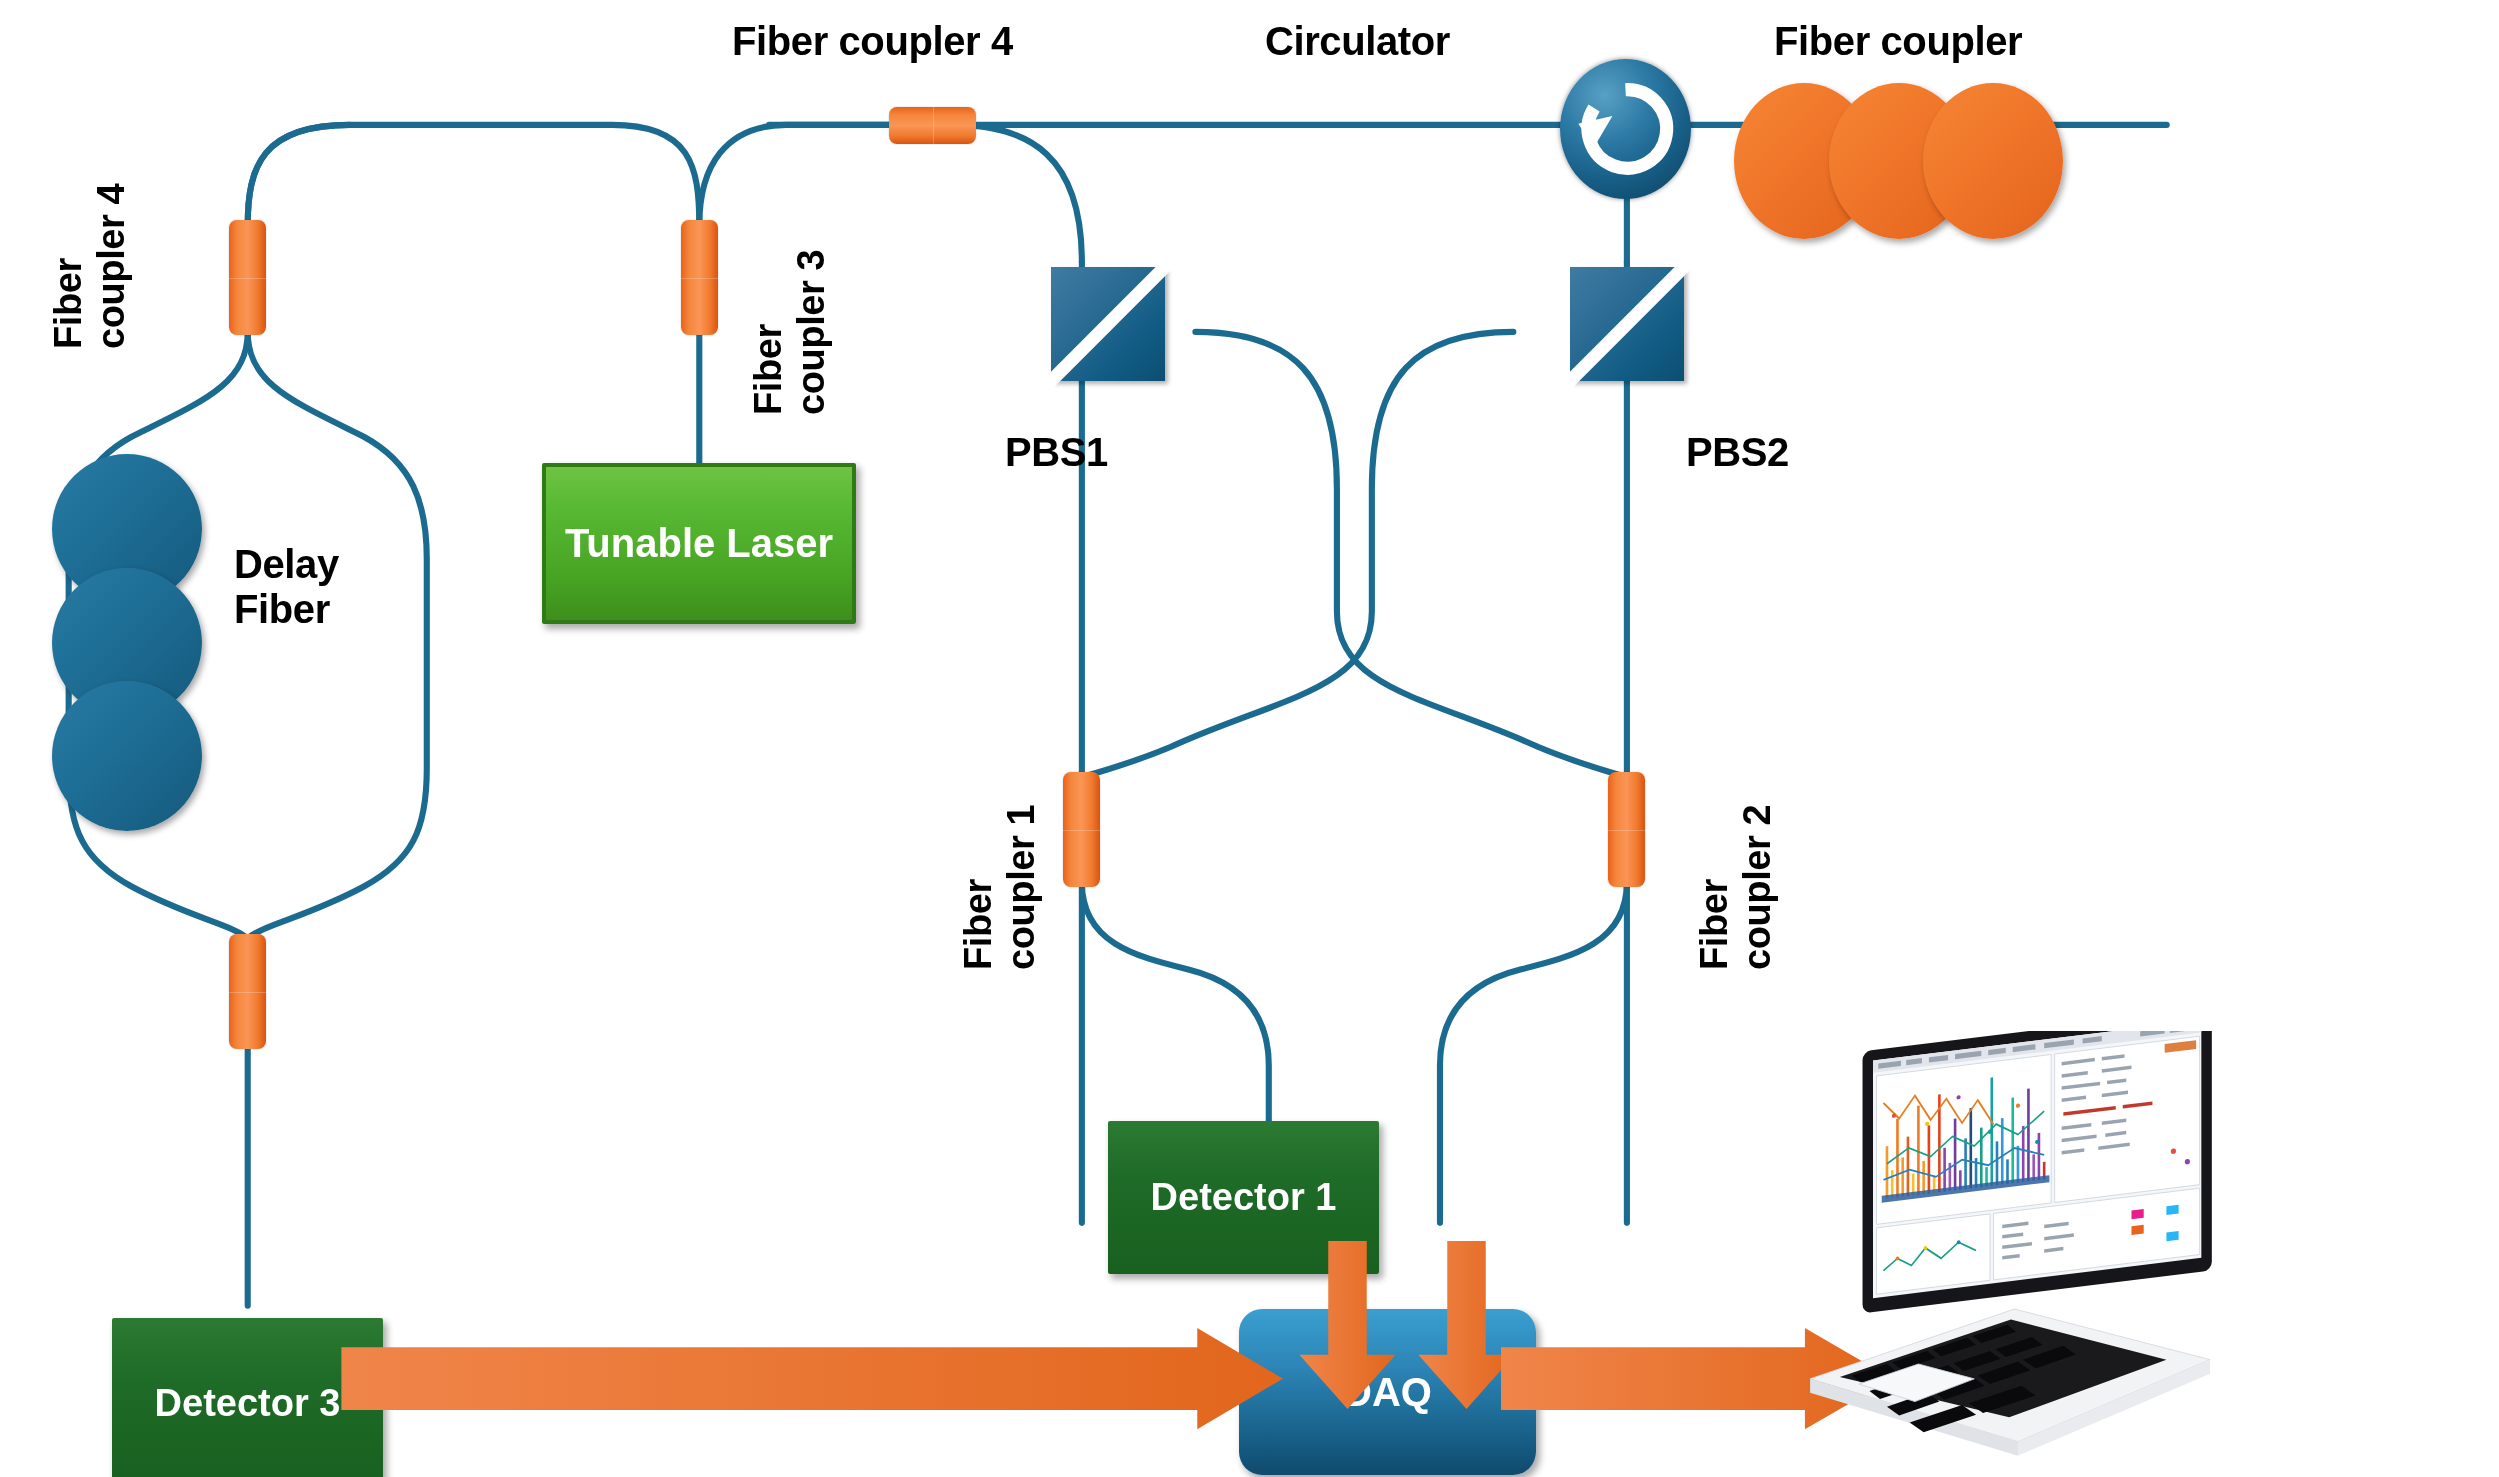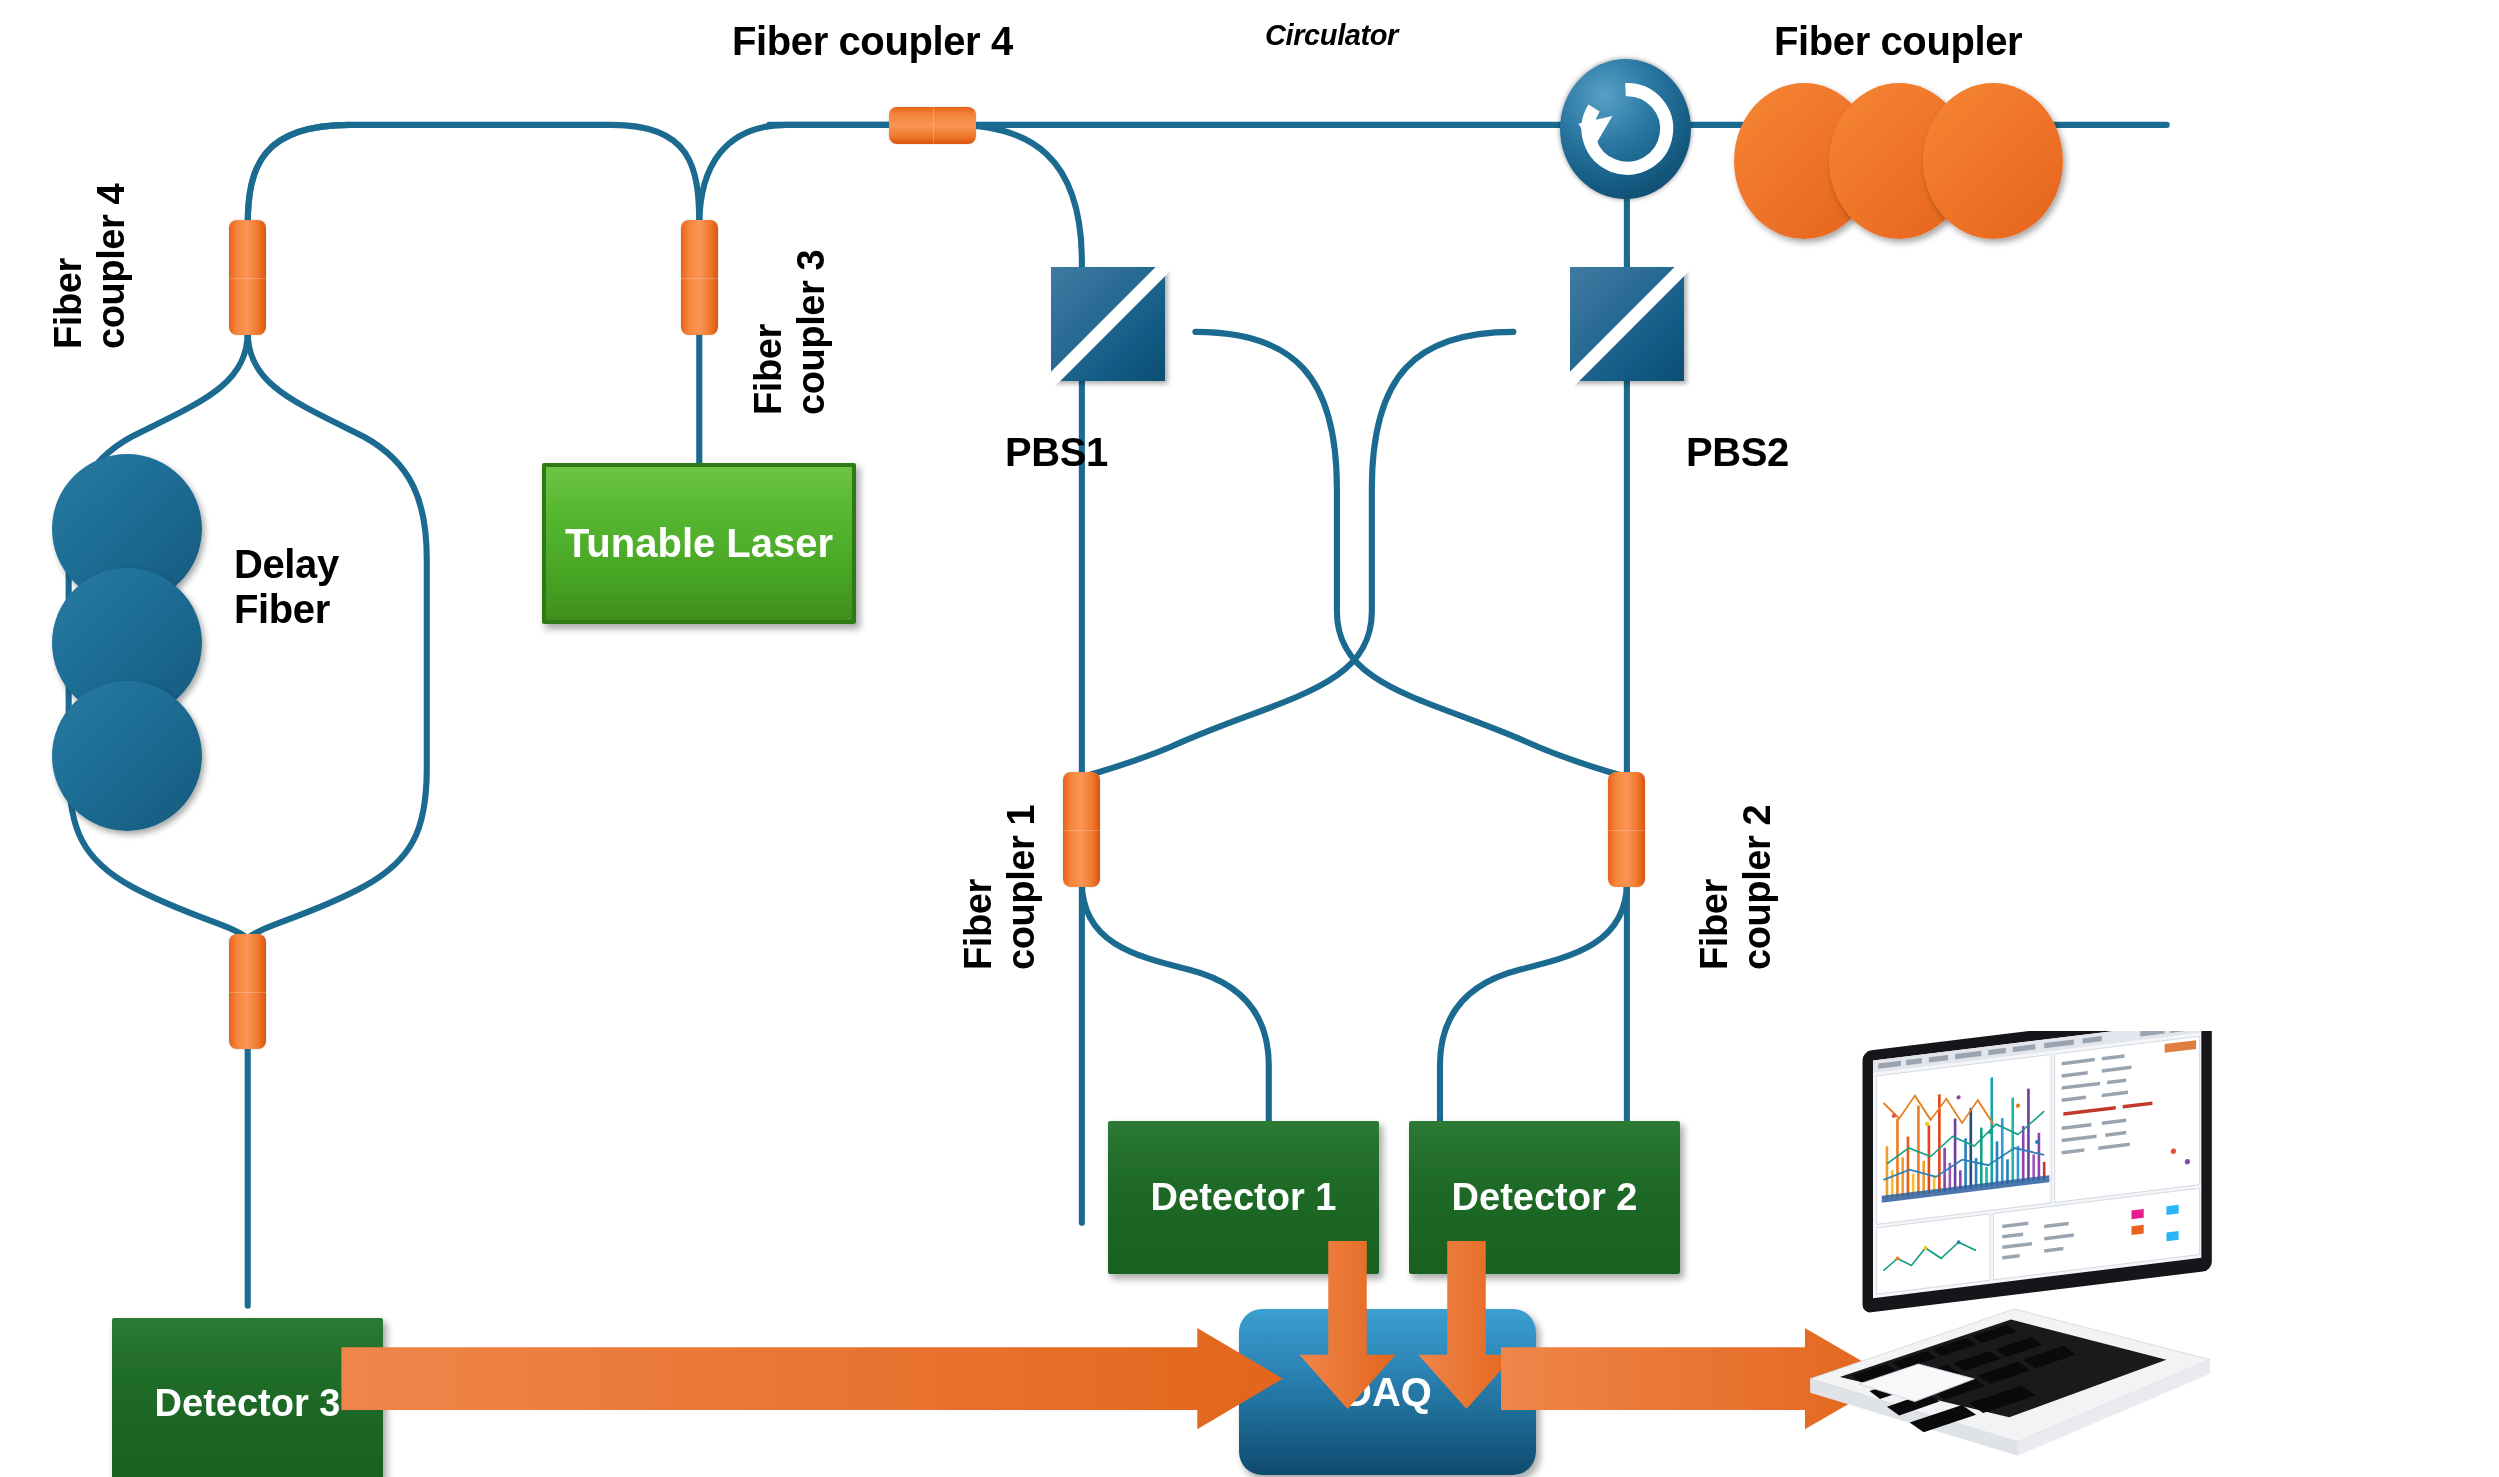--- a/index.html
+++ b/index.html
@@ -160,21 +160,20 @@
 
   <div class="blob blue" style="left:52px;top:454px;width:150px;height:150px;"></div>
   <div class="blob blue" style="left:52px;top:568px;width:150px;height:150px;"></div>
   <div class="blob blue" style="left:52px;top:681px;width:150px;height:150px;"></div>
 
   <div class="box laser" style="left:542px;top:463px;width:306px;height:153px;font-size:40px;">Tunable
 Laser</div>
 
   <div class="box detector" style="left:1108px;top:1121px;width:271px;height:153px;font-size:38px;">Detector 1</div>
 
-  <div class="box detector" style="left:1409px;top:1121px;width:271px;height:153px;font-size:38px;">Detector 2</div>
 
   <div class="box detector" style="left:112px;top:1318px;width:271px;height:170px;font-size:38px;">Detector 3</div>
 
   <div class="box daq" style="left:1239px;top:1309px;width:297px;height:166px;font-size:40px;">DAQ</div>
 
   <svg class="arrow" style="left:1295px;top:1241px;width:105px;height:175px;" viewBox="0 0 120 200">
     <defs>
       <linearGradient id="ogA" x1="0" y1="0" x2="1" y2="0">
         <stop offset="0" stop-color="#f0854a"></stop>
           <stop offset="1" stop-color="#e2661c"></stop>
@@ -351,21 +350,21 @@
   </svg>
 
   <div class="lbl rot" style="left:47px;top:349px;font-size:38px;">Fiber
 coupler 4</div>
 
   <div class="lbl" style="left:732px;top:19px;font-size:40px;">Fiber coupler 4</div>
 
   <div class="lbl rot" style="left:747px;top:415px;font-size:38px;">Fiber
 coupler 3</div>
 
-  <div class="lbl" style="left:1265px;top:19px;font-size:29px;font-style:italic;">Circulator</div>
+  <div class="lbl" style="left:1265px;top:19px;font-size:40px;">Circulator</div>
 
   <div class="lbl" style="left:1774px;top:19px;font-size:40px;">Fiber coupler</div>
 
   <div class="lbl" style="left:972px;top:430px;font-size:40px;margin-left:33px;">PBS1</div>
 
   <div class="lbl" style="left:1686px;top:430px;font-size:40px;">PBS2</div>
 
   <div class="lbl" style="left:234px;top:542px;font-size:40px;">Delay
 Fiber</div>
 

